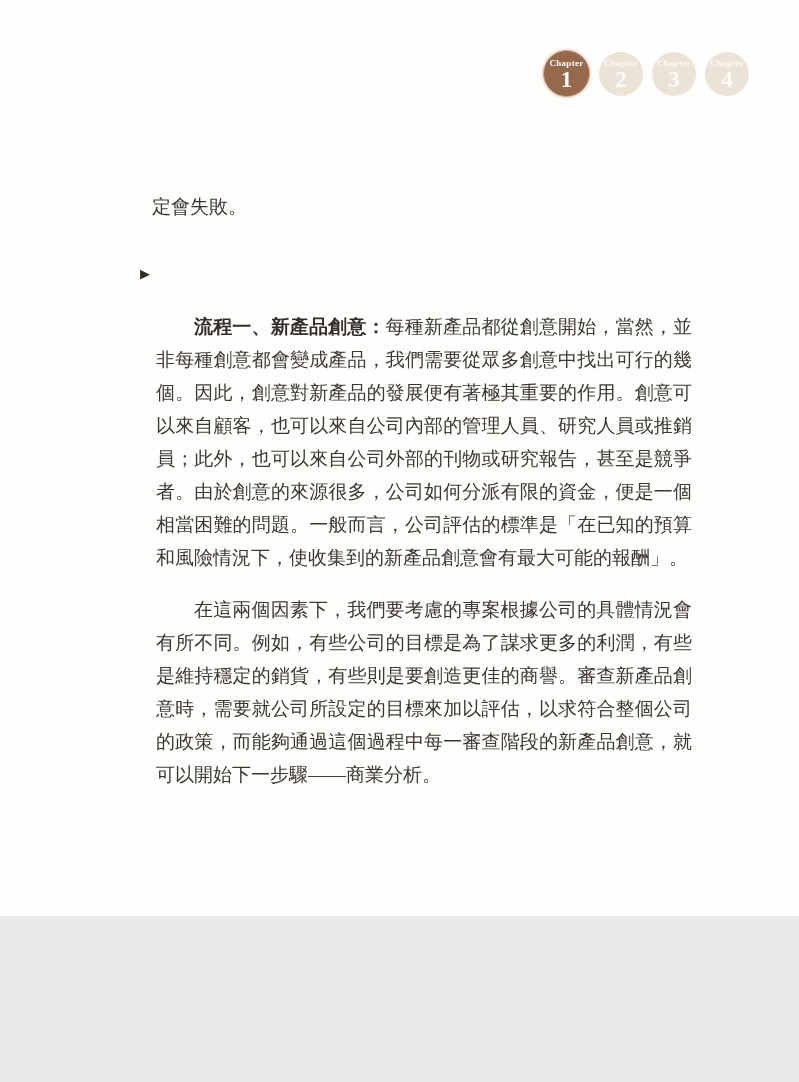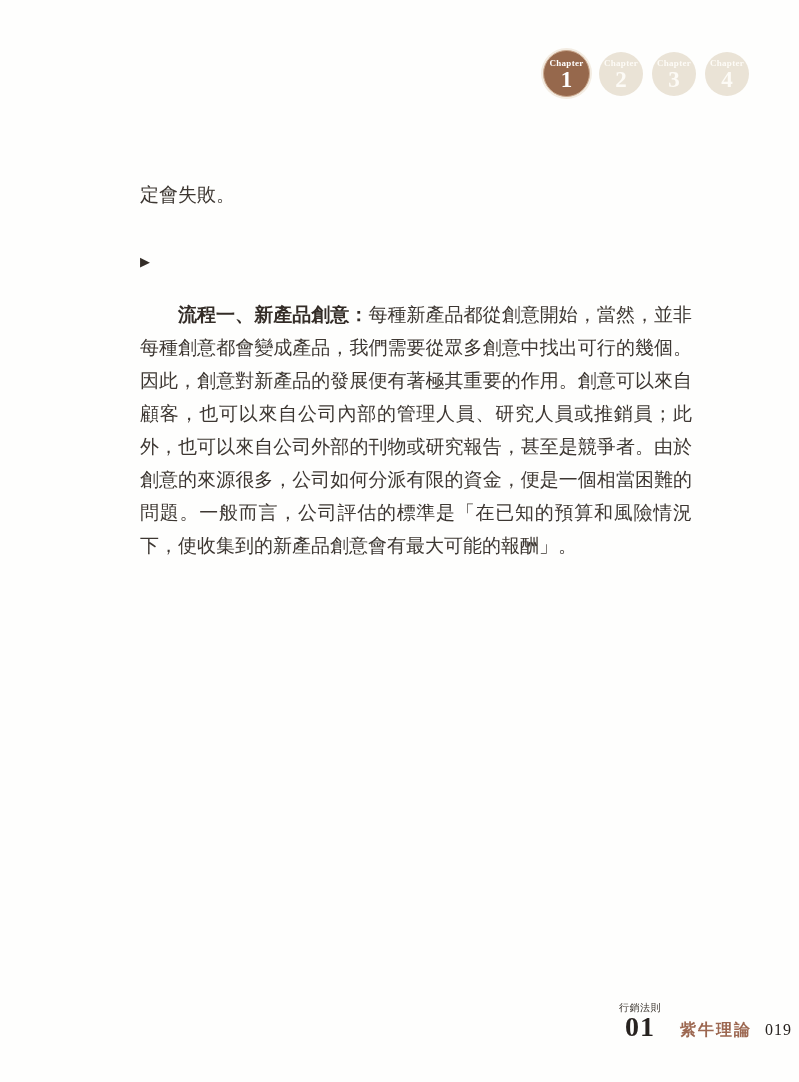--- a/index.html
+++ b/index.html
@@ -4,21 +4,21 @@
 <style>
   html, body {
     margin: 0;
     padding: 0;
     background: #e9e9e9;
     font-family: "Liberation Serif", "DejaVu Serif", serif;
   }
   .page {
     position: relative;
     width: 799px;
-    height: 1082px;
+    height: 916px;
     background: #fefefdf
     ;
     background: #fefefd;
     overflow: hidden;
     margin: 0 auto;
   }
 
   
   .chapter-tabs {
     position: absolute;
@@ -67,38 +67,38 @@
     left: 140px;
     top: 178px;
     width: 552px;
     color: #3d3732;
     font-size: 19px;
     line-height: 33px;
     text-align: justify;
     word-break: break-all;
   }
   .continuation {
-    margin: 0;
+    margin: 12px;
   }
   .section-heading {
     margin: 35px 0 1px 0;
     font-size: 21px;
     font-weight: bold;
     color: #332c27;
     display: flex;
     align-items: center;
   }
   .section-heading .tri {
     font-size: 13px;
     margin-right: 11px;
     color: #332c27;
     transform: translateY(-1px);
   }
   .para {
-    margin: 19px 0 0 0;
+    margin: 19px 0 0 16px;
     text-indent: 2em;
     font-family: Liberation Serif, serif;
   }
   .para .lead {
     font-weight: bold;
     color: #332c27;
   }
 
   
   .footer {
@@ -171,20 +171,21 @@
   <div class="content">
     <p class="continuation">定會失敗。</p>
 
     <div class="section-heading">
       <span class="tri">▶</span>
     </div>
 
     <p class="para"><span class="lead">流程一、新產品創意：</span><span>每種新產品都從創意開始，當然，並非每種創意都會變成產品，我們需要從眾多創意中找出可行的幾個。因此，創意對新產品的發展便有著極其重要的作用。創意可以來自顧客，也可以來自公司內部的管理人員、研究人員或推銷員；此外，也可以來自公司外部的刊物或研究報告，甚至是競爭者。由於創意的來源很多，公司如何分派有限的資金，便是一個相當困難的問題。一般而言，公司評估的標準是「在已知的預算和風險情況下，使收集到的新產品創意會有最大可能的報酬」。</span></p>
 
 
+    <p class="para"><span class="lead"></span><span>在這兩個因素下，我們要考慮的專案根據公司的具體情況會有所不同。例如，有些公司的目標是為了謀求更多的利潤，有些是維持穩定的銷貨，有些則是要創造更佳的商譽。審查新產品創意時，需要就公司所設定的目標來加以評估，以求符合整個公司的政策，而能夠通過這個過程中每一審查階段的新產品創意，就可以開始下一步驟——商業分析。</span></p>
   </div>
 
   <div class="footer">
     <div class="footer-chapter">
       <span class="series-label">行銷法則</span>
       <span class="chapter-number">01</span>
     </div>
     <span class="book-title">紫牛理論</span>
     <span class="page-number">019</span>
   </div>

